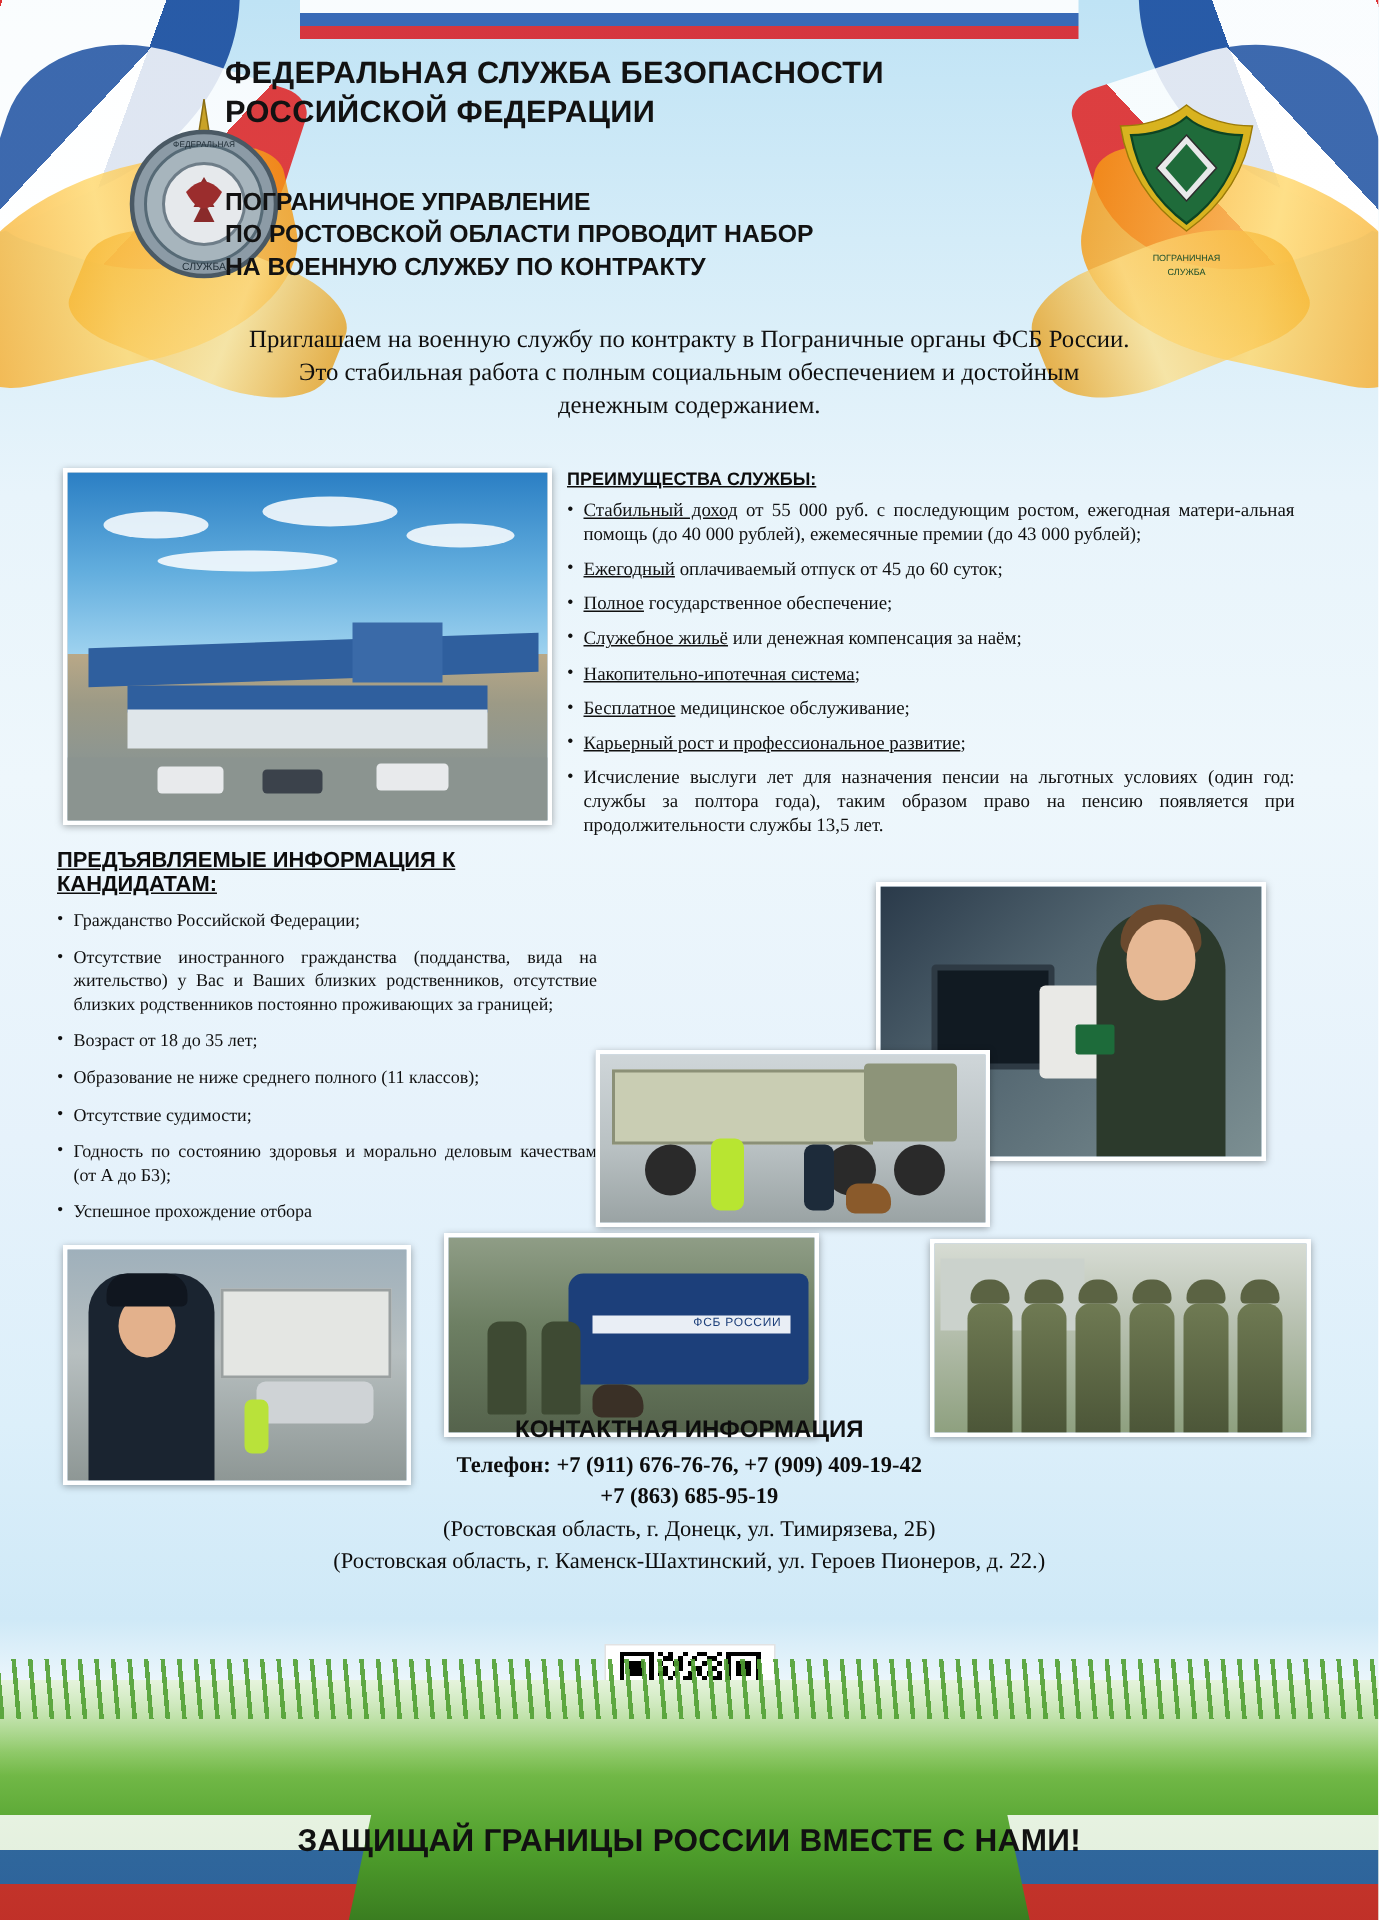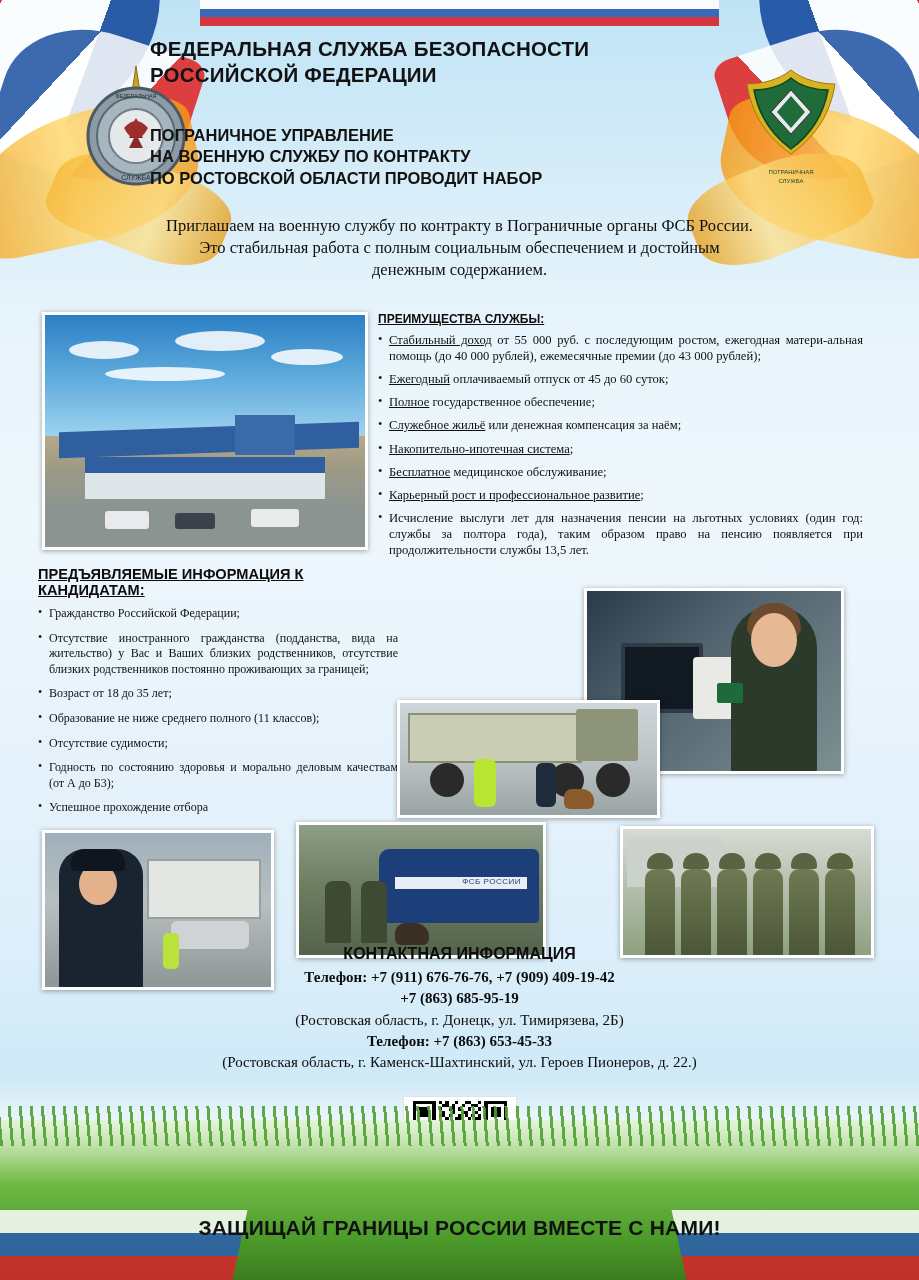--- a/index.html
+++ b/index.html
@@ -326,22 +326,22 @@
     </svg>
   </div>
 
   <div class="hdr hdr-main">
     <div>ФЕДЕРАЛЬНАЯ СЛУЖБА БЕЗОПАСНОСТИ</div>
     <div>РОССИЙСКОЙ ФЕДЕРАЦИИ</div>
   </div>
 
   <div class="hdr hdr-sub">
     <div>ПОГРАНИЧНОЕ УПРАВЛЕНИЕ</div>
+    <div>ПО РОСТОВСКОЙ ОБЛАСТИ ПРОВОДИТ НАБОР</div>
     <div>НА ВОЕННУЮ СЛУЖБУ ПО КОНТРАКТУ</div>
-    <div>ПО РОСТОВСКОЙ ОБЛАСТИ ПРОВОДИТ НАБОР</div>
   </div>
 
   <div class="intro">
     <span class="l2">Приглашаем на военную службу по контракту в Пограничные органы ФСБ России.</span>
     <span class="l2">Это стабильная работа с полным социальным обеспечением и достойным</span>
     <span class="l2">денежным содержанием.</span>
   </div>
 
   <div class="photo ph-checkpoint">
     <div class="sky"></div>
@@ -444,21 +444,20 @@
       <div class="helmet" style="left:168px;bottom:86px;"></div>
     <div class="sold" style="left:202px;"></div>
       <div class="helmet" style="left:204px;bottom:86px;"></div>
   </div>
 
   <div class="contacts">
     <div class="contacts-title">КОНТАКТНАЯ ИНФОРМАЦИЯ</div>
     <div class="contacts-line b">Телефон: +7 (911) 676-76-76,  +7 (909) 409-19-42</div>
     <div class="contacts-line b">+7 (863) 685-95-19</div>
     <div class="contacts-line">(Ростовская область, г. Донецк, ул. Тимирязева, 2Б)</div>
-    <div class="contacts-line b">Телефон: +7 (863) 653-45-33</div>
     <div class="contacts-line">(Ростовская область, г. Каменск-Шахтинский, ул. Героев Пионеров, д. 22.)</div>
   </div>
 
   <div class="qr-wrap">
     <svg class="qr" viewBox="0 0 29 29" shape-rendering="crispEdges">
       <rect width="29" height="29" fill="#ffffff"></rect>
       <g fill="#000000">
         <rect x="0" y="0" width="7" height="1"></rect>
           <rect x="0" y="6" width="7" height="1"></rect>
         <rect x="0" y="0" width="1" height="7"></rect>

